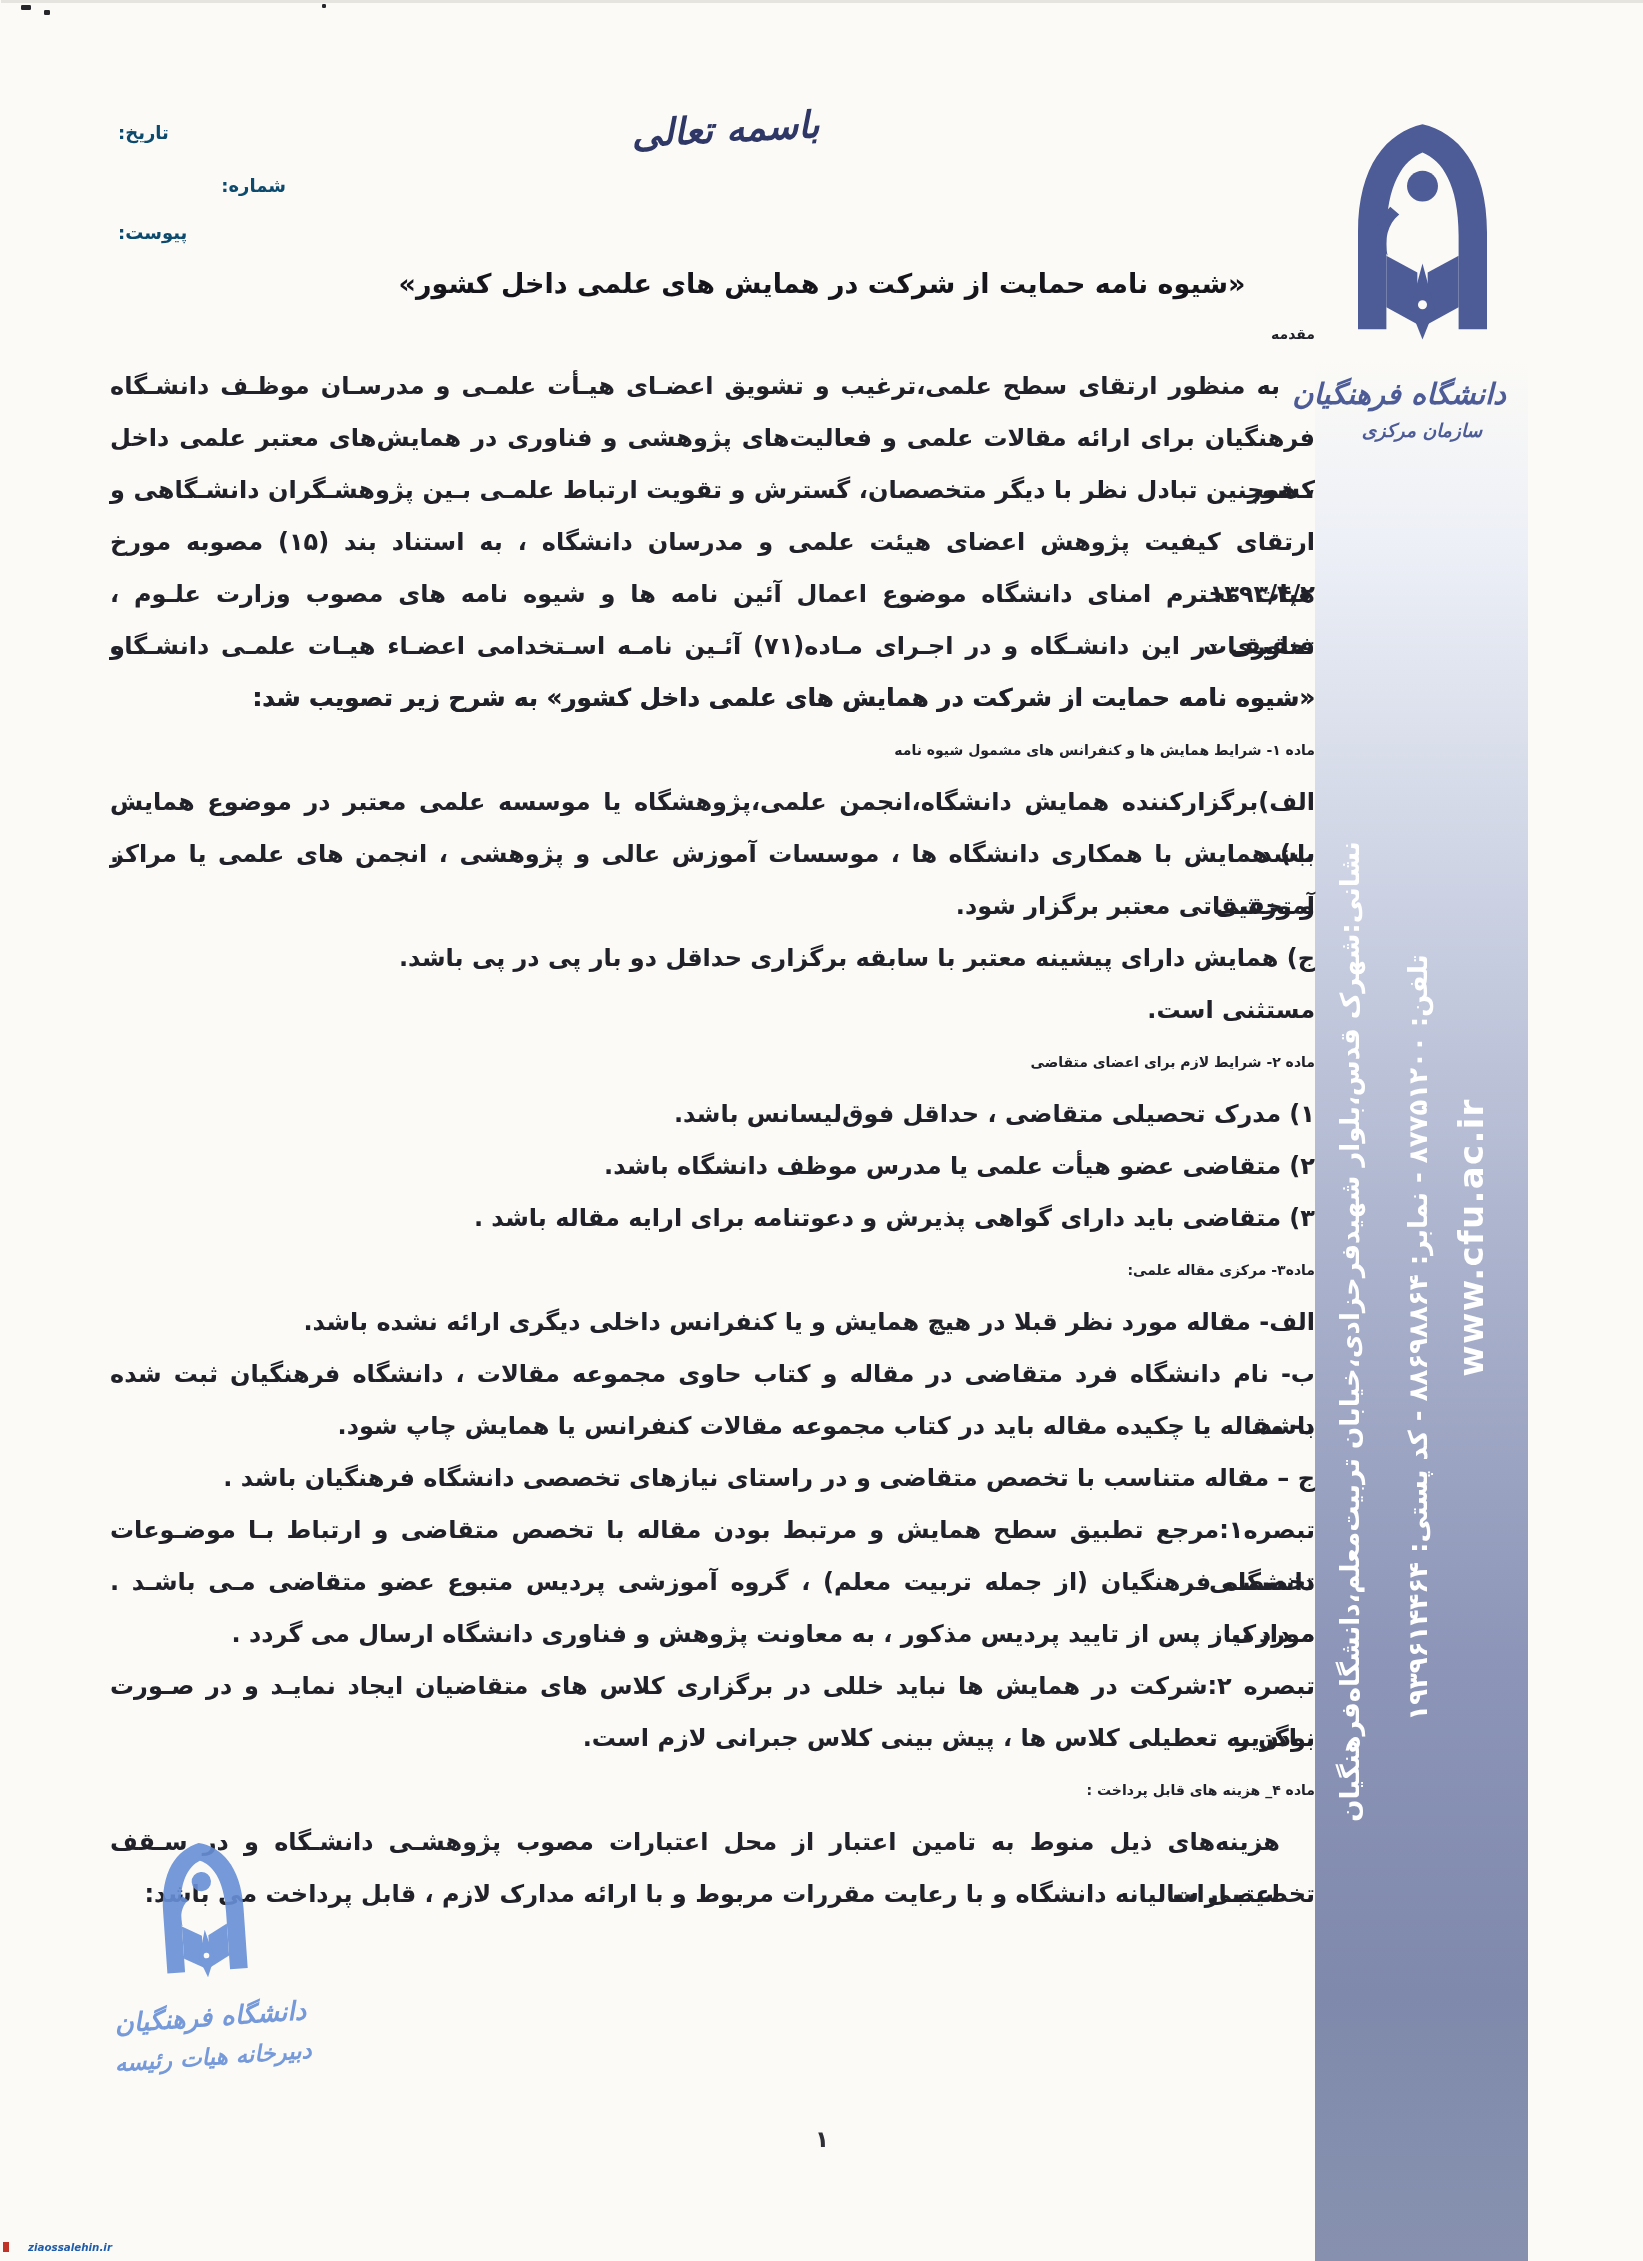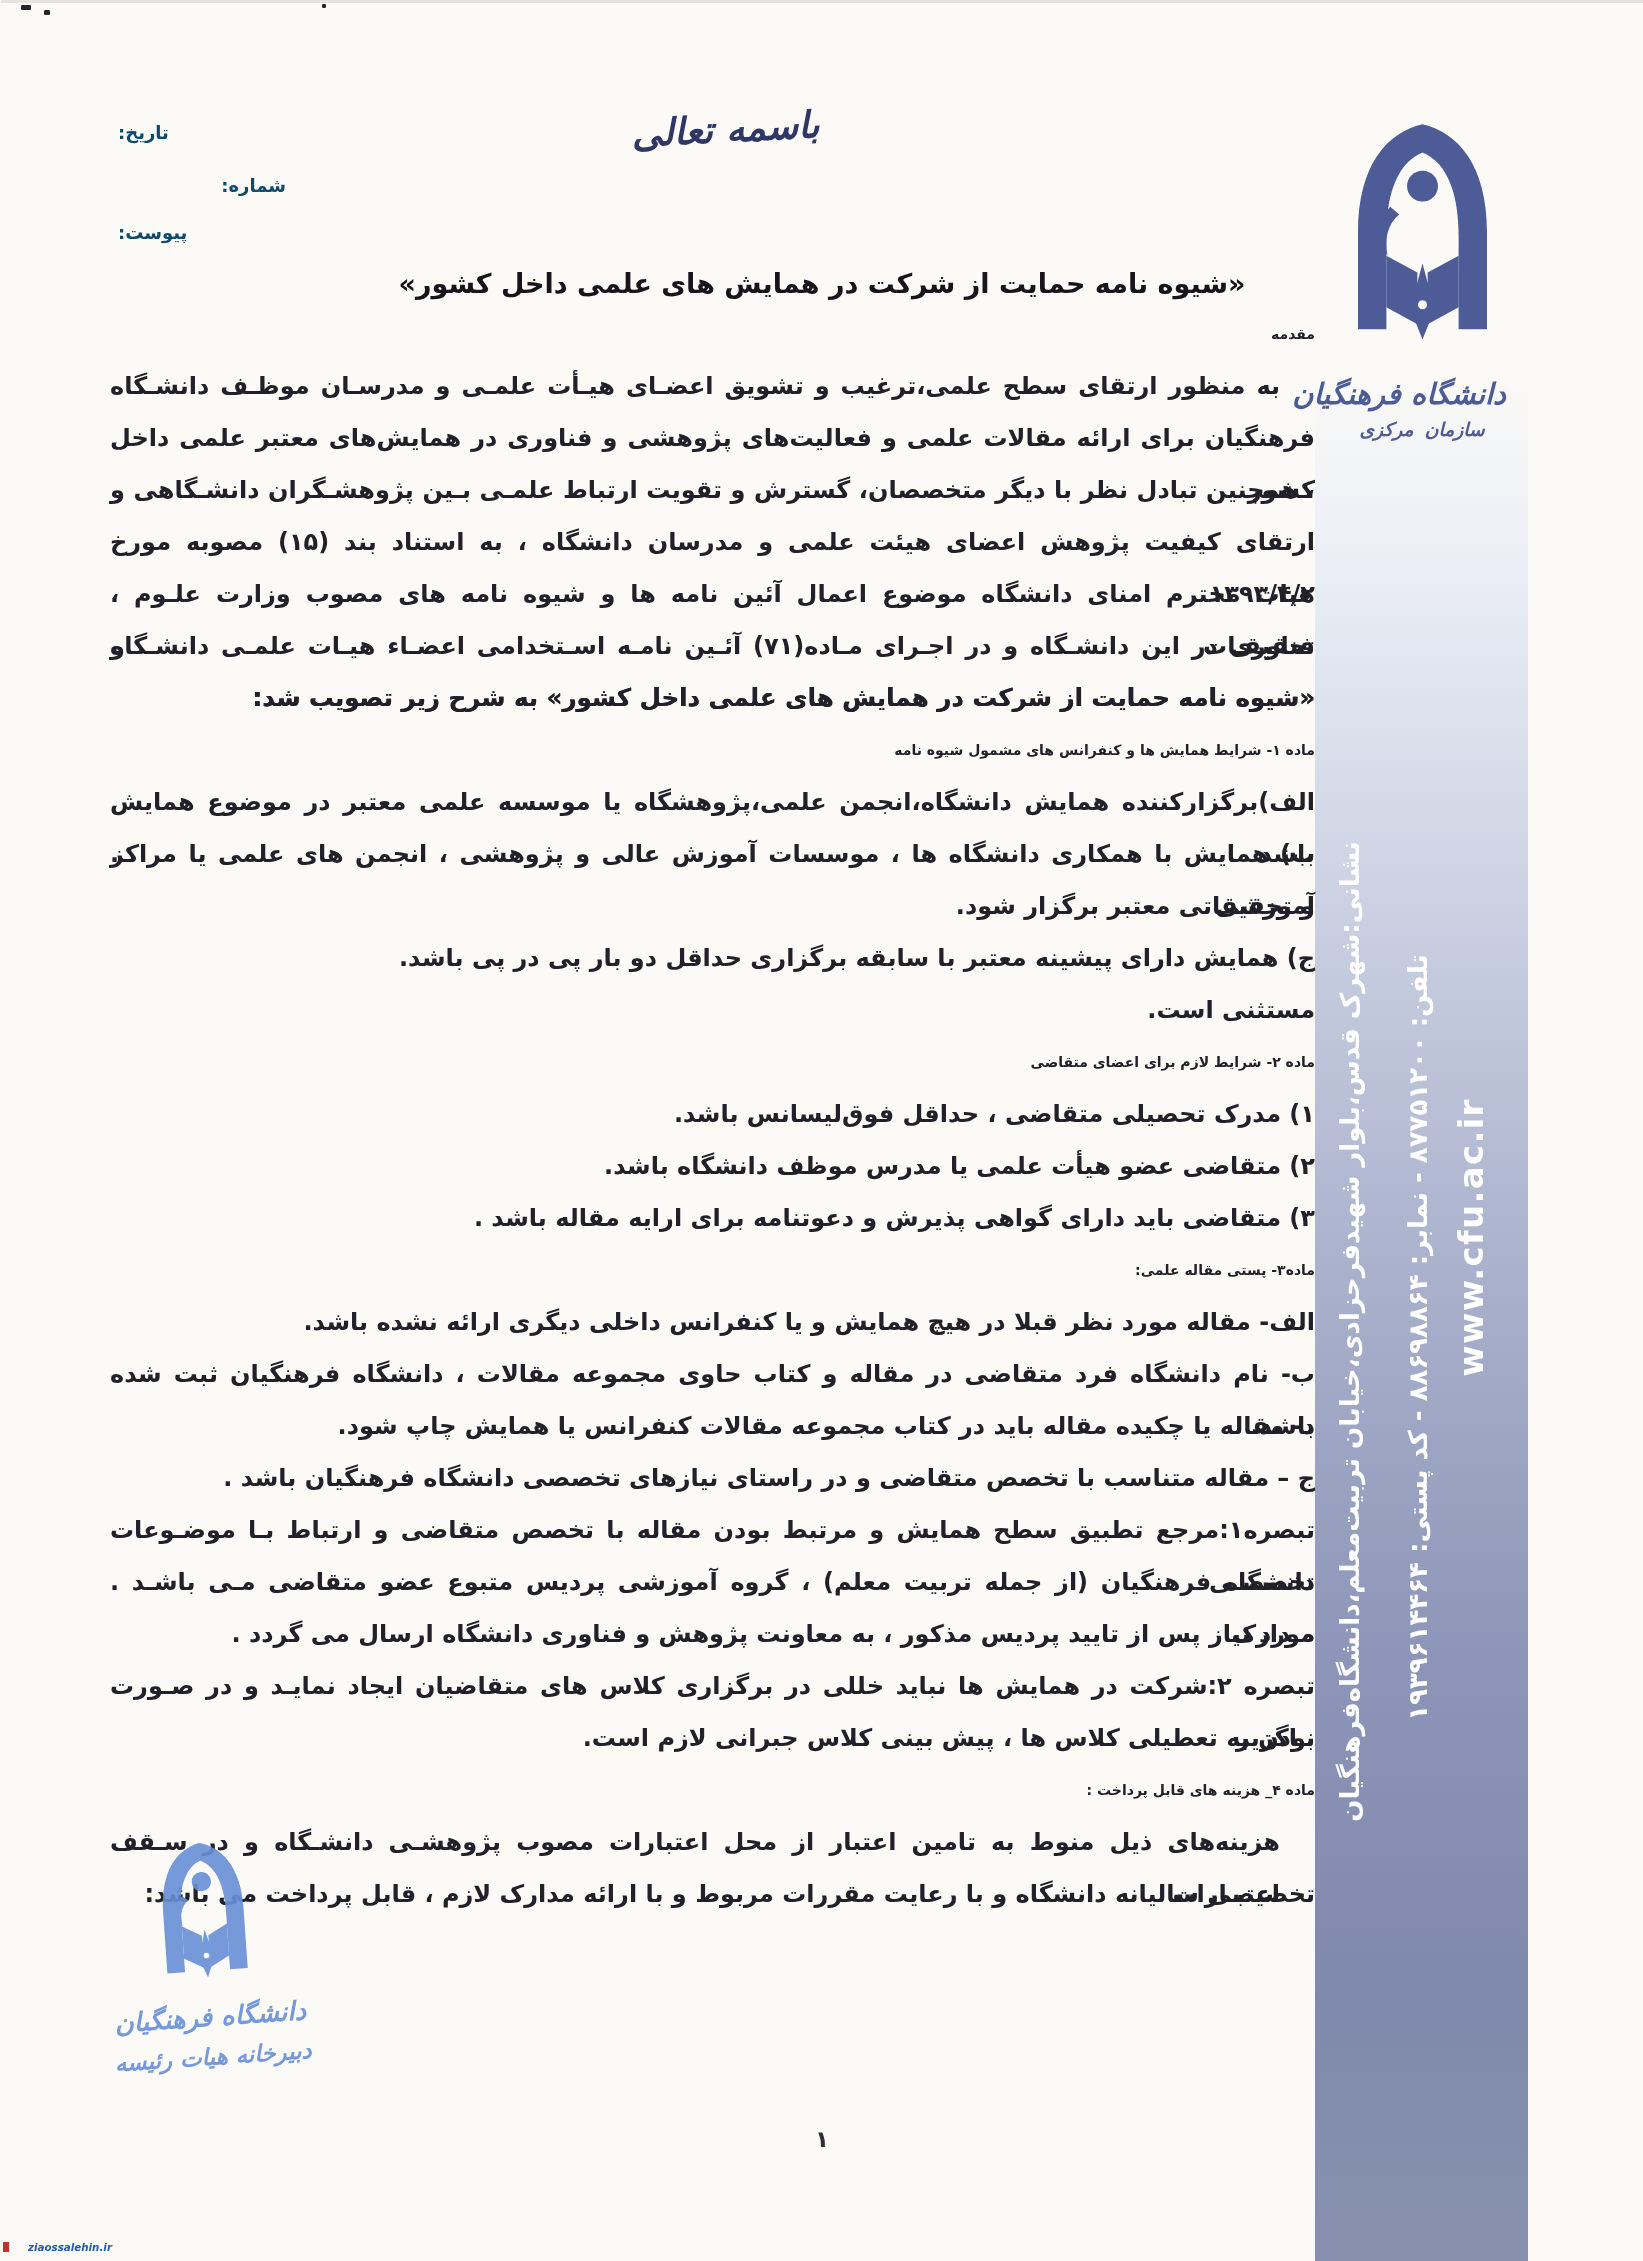--- a/index.html
+++ b/index.html
@@ -26,21 +26,21 @@
     transform:rotate(-3deg);
   }
   .doc-title{
     left:0;right:0;top:268px;text-align:center;
     font-size:27px;font-weight:bold;color:#15151b;
   }
 
   
   .logo-wrap{left:1338px;top:110px;width:168px;text-align:center;color:#4d5c96;}
   .logo-caption{font-size:29px;font-weight:bold;font-style:italic;line-height:48px;white-space:nowrap;}
-  .logo-sub{font-size:18.7px;font-weight:bold;font-style:italic;line-height:26px;font-family:Liberation Mono, monospace;}
+  .logo-sub{font-size:18.7px;font-weight:bold;font-style:italic;line-height:26px;}
 
   
   .doc-body{
     right:329px;top:308px;width:1205px;direction:rtl;color:#212129;
   }
   .line{height:52px;line-height:52px;font-size:24px;font-weight:bold;text-align:right;white-space:nowrap;}
   .line.h{font-size:14px;letter-spacing:0;}
   .line.pb{font-size:24.5px;text-shadow:0.4px 0 currentColor;}
   .line.fill{white-space:normal;text-align:justify;text-align-last:justify;}
   .line.indent{padding-right:35px;}
@@ -126,21 +126,21 @@
     <div class="line h">ماده ۱- شرایط همایش ها و کنفرانس های مشمول شیوه نامه</div>
     <div class="line p fill">الف)برگزارکننده همایش دانشگاه،انجمن علمی،پژوهشگاه یا موسسه علمی معتبر در موضوع همایش باشد .</div>
     <div class="line p fill">ب) همایش با همکاری دانشگاه ها ، موسسات آموزش عالی و پژوهشی ، انجمن های علمی یا مراکز آموزشی</div>
     <div class="line p">و تحقیقاتی معتبر برگزار شود.</div>
     <div class="line p">ج) همایش دارای پیشینه معتبر با سابقه برگزاری حداقل  دو  بار  پی در پی  باشد.</div>
     <div class="line p">مستثنی است.</div>
     <div class="line h">ماده ۲- شرایط  لازم برای اعضای متقاضی</div>
     <div class="line p">۱) مدرک تحصیلی متقاضی ، حداقل فوق‌لیسانس باشد.</div>
     <div class="line p">۲) متقاضی عضو هیأت علمی یا مدرس موظف دانشگاه باشد.</div>
     <div class="line p">۳) متقاضی باید دارای گواهی پذیرش و دعوتنامه برای ارایه مقاله باشد .</div>
-    <div class="line h">ماده۳-  پستی مقاله علمی:</div>
+    <div class="line h">ماده۳-  مرکزی مقاله علمی:</div>
     <div class="line p">الف- مقاله  مورد نظر قبلا در هیچ همایش و یا کنفرانس داخلی دیگری ارائه نشده باشد.</div>
     <div class="line p fill">ب- نام دانشگاه فرد متقاضی در مقاله و کتاب حاوی مجموعه مقالات ، دانشگاه فرهنگیان  ثبت شده باشد.</div>
     <div class="line p">د-  مقاله یا چکیده مقاله باید در کتاب مجموعه مقالات کنفرانس یا همایش چاپ شود.</div>
     <div class="line p">ج – مقاله متناسب با  تخصص متقاضی و در راستای نیازهای تخصصی دانشگاه فرهنگیان باشد .</div>
     <div class="line p fill">تبصره۱:مرجع تطبیق سطح همایش و مرتبط بودن مقاله با تخصص متقاضی و ارتباط بـا موضـوعات تخصصـی</div>
     <div class="line p fill">دانشگاه فرهنگیان (از جمله تربیت معلم) ، گروه آموزشی پردیس متبوع عضو متقاضی مـی باشـد . مـدارک</div>
     <div class="line p">مورد نیاز پس از تایید پردیس مذکور ، به  معاونت پژوهش و فناوری دانشگاه ارسال می گردد .</div>
     <div class="line p fill">تبصره ۲:شرکت در همایش ها نباید خللی در برگزاری کلاس های متقاضیان ایجاد نمایـد و در صـورت نـاگزیر</div>
     <div class="line p">بودن به تعطیلی کلاس ها ، پیش بینی کلاس جبرانی لازم است.</div>
     <div class="line h">ماده ۴_ هزینه های قابل پرداخت :</div>

